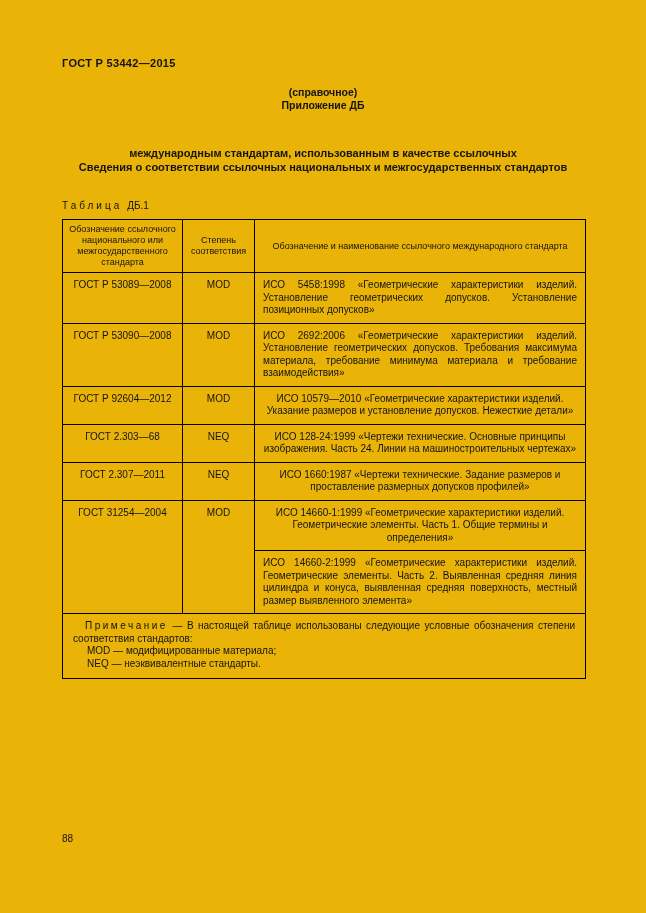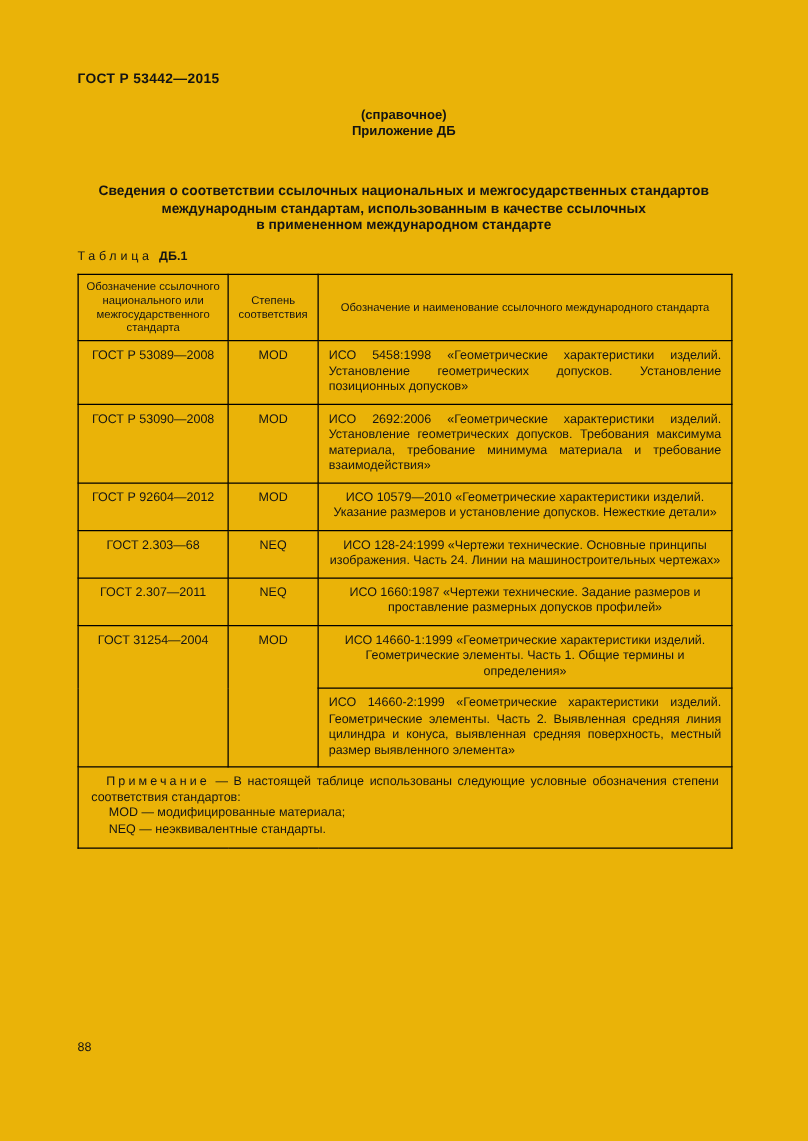--- a/index.html
+++ b/index.html
@@ -25,21 +25,21 @@
   }
   .doc-title {
     position: absolute; top: 147px; left: 43px; width: 560px;
     text-align: center; font-size: 11px; font-weight: bold; line-height: 13.5px;
   }
   .table-caption {
     position: absolute; top: 200px; left: 62px;
     font-size: 10px;
   }
   .caption-word { letter-spacing: 3px; }
-  .caption-number { margin-left: 5px; font-weight: bold; }
+  .caption-number { margin-left: 5px; }
   table.std-table {
     position: absolute; top: 219px; left: 62px;
     width: 524px;
     border-collapse: collapse;
     font-size: 10px;
     table-layout: fixed;
   }
   .std-table th, .std-table td {
     border: 1px solid #000;
   }
@@ -81,23 +81,22 @@
 <div class="page">
 
   <div class="doc-code">ГОСТ Р 53442—2015</div>
 
   <div class="appendix">
     <div>(справочное)</div>
     <div>Приложение ДБ</div>
   </div>
 
   <div class="doc-title">
+    <div>международным стандартам, использованным в качестве ссылочных</div>
     <div>Сведения о соответствии ссылочных национальных и межгосударственных стандартов</div>
-    <div>международным стандартам, использованным в качестве ссылочных</div>
-    <div>в примененном международном стандарте</div>
   </div>
 
   <div class="table-caption">
     <span class="caption-word">Таблица</span><span class="caption-number">ДБ.1</span>
   </div>
 
   <table class="std-table">
     <thead>
       <tr>
         <th class="c1">Обозначение ссылочного национального или межгосударственного стандарта</th>

